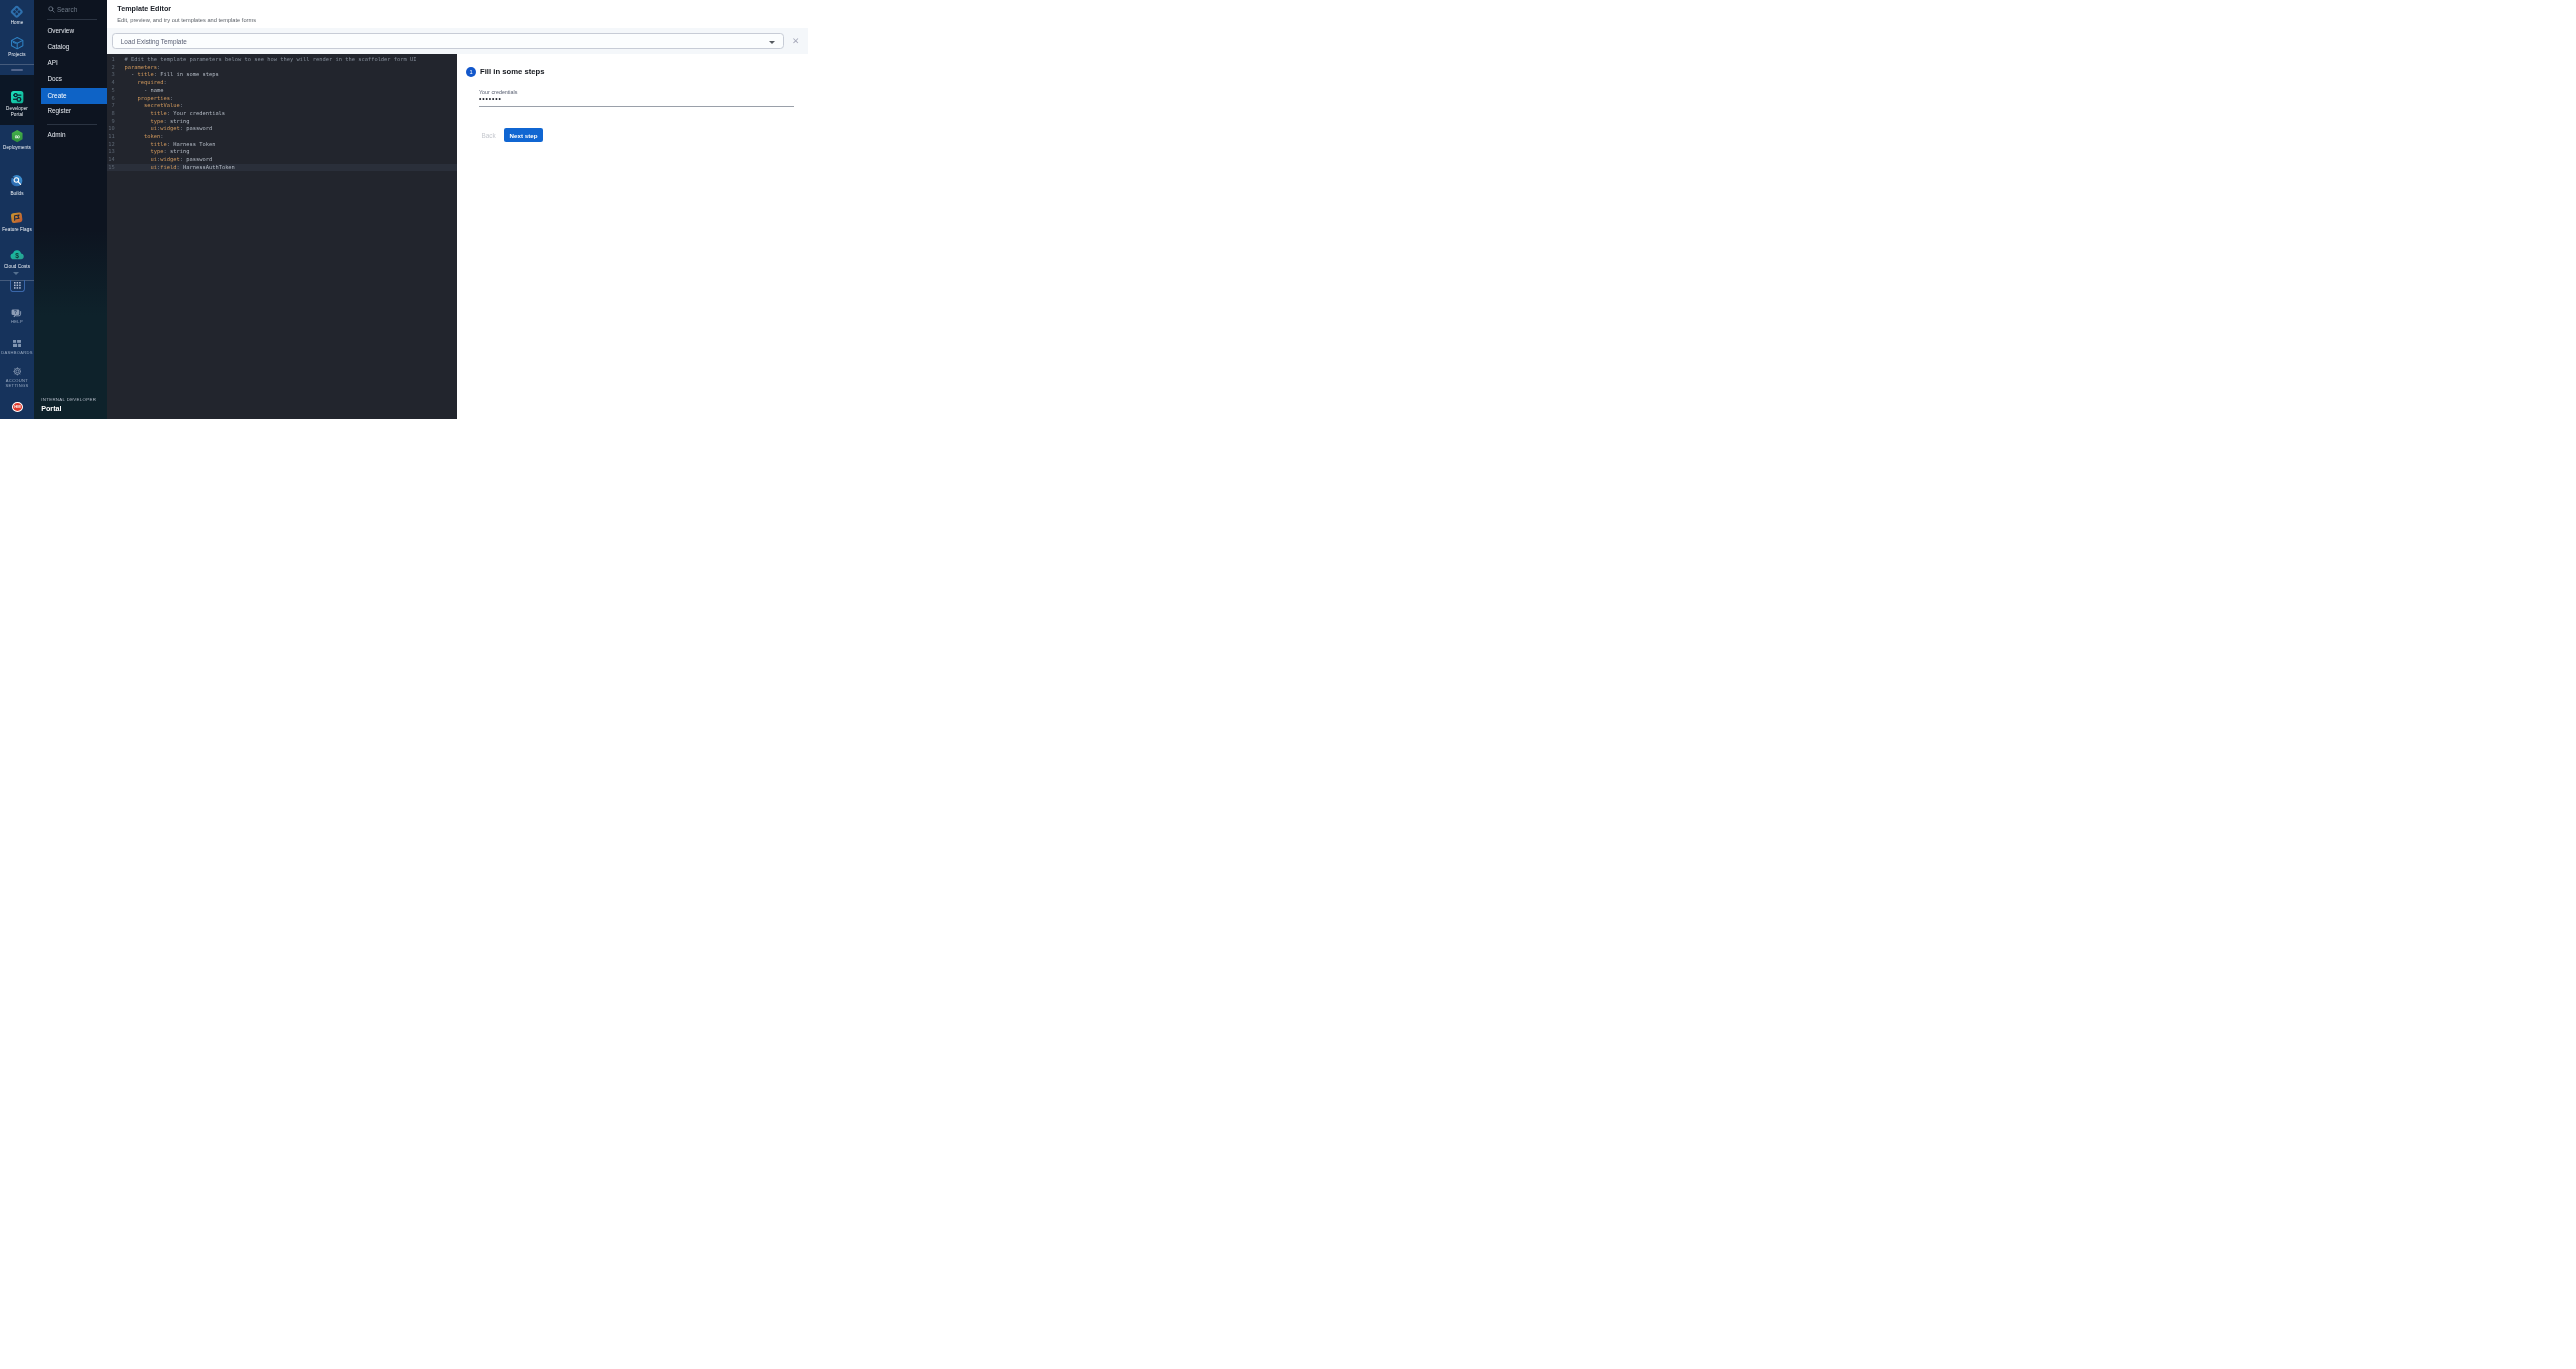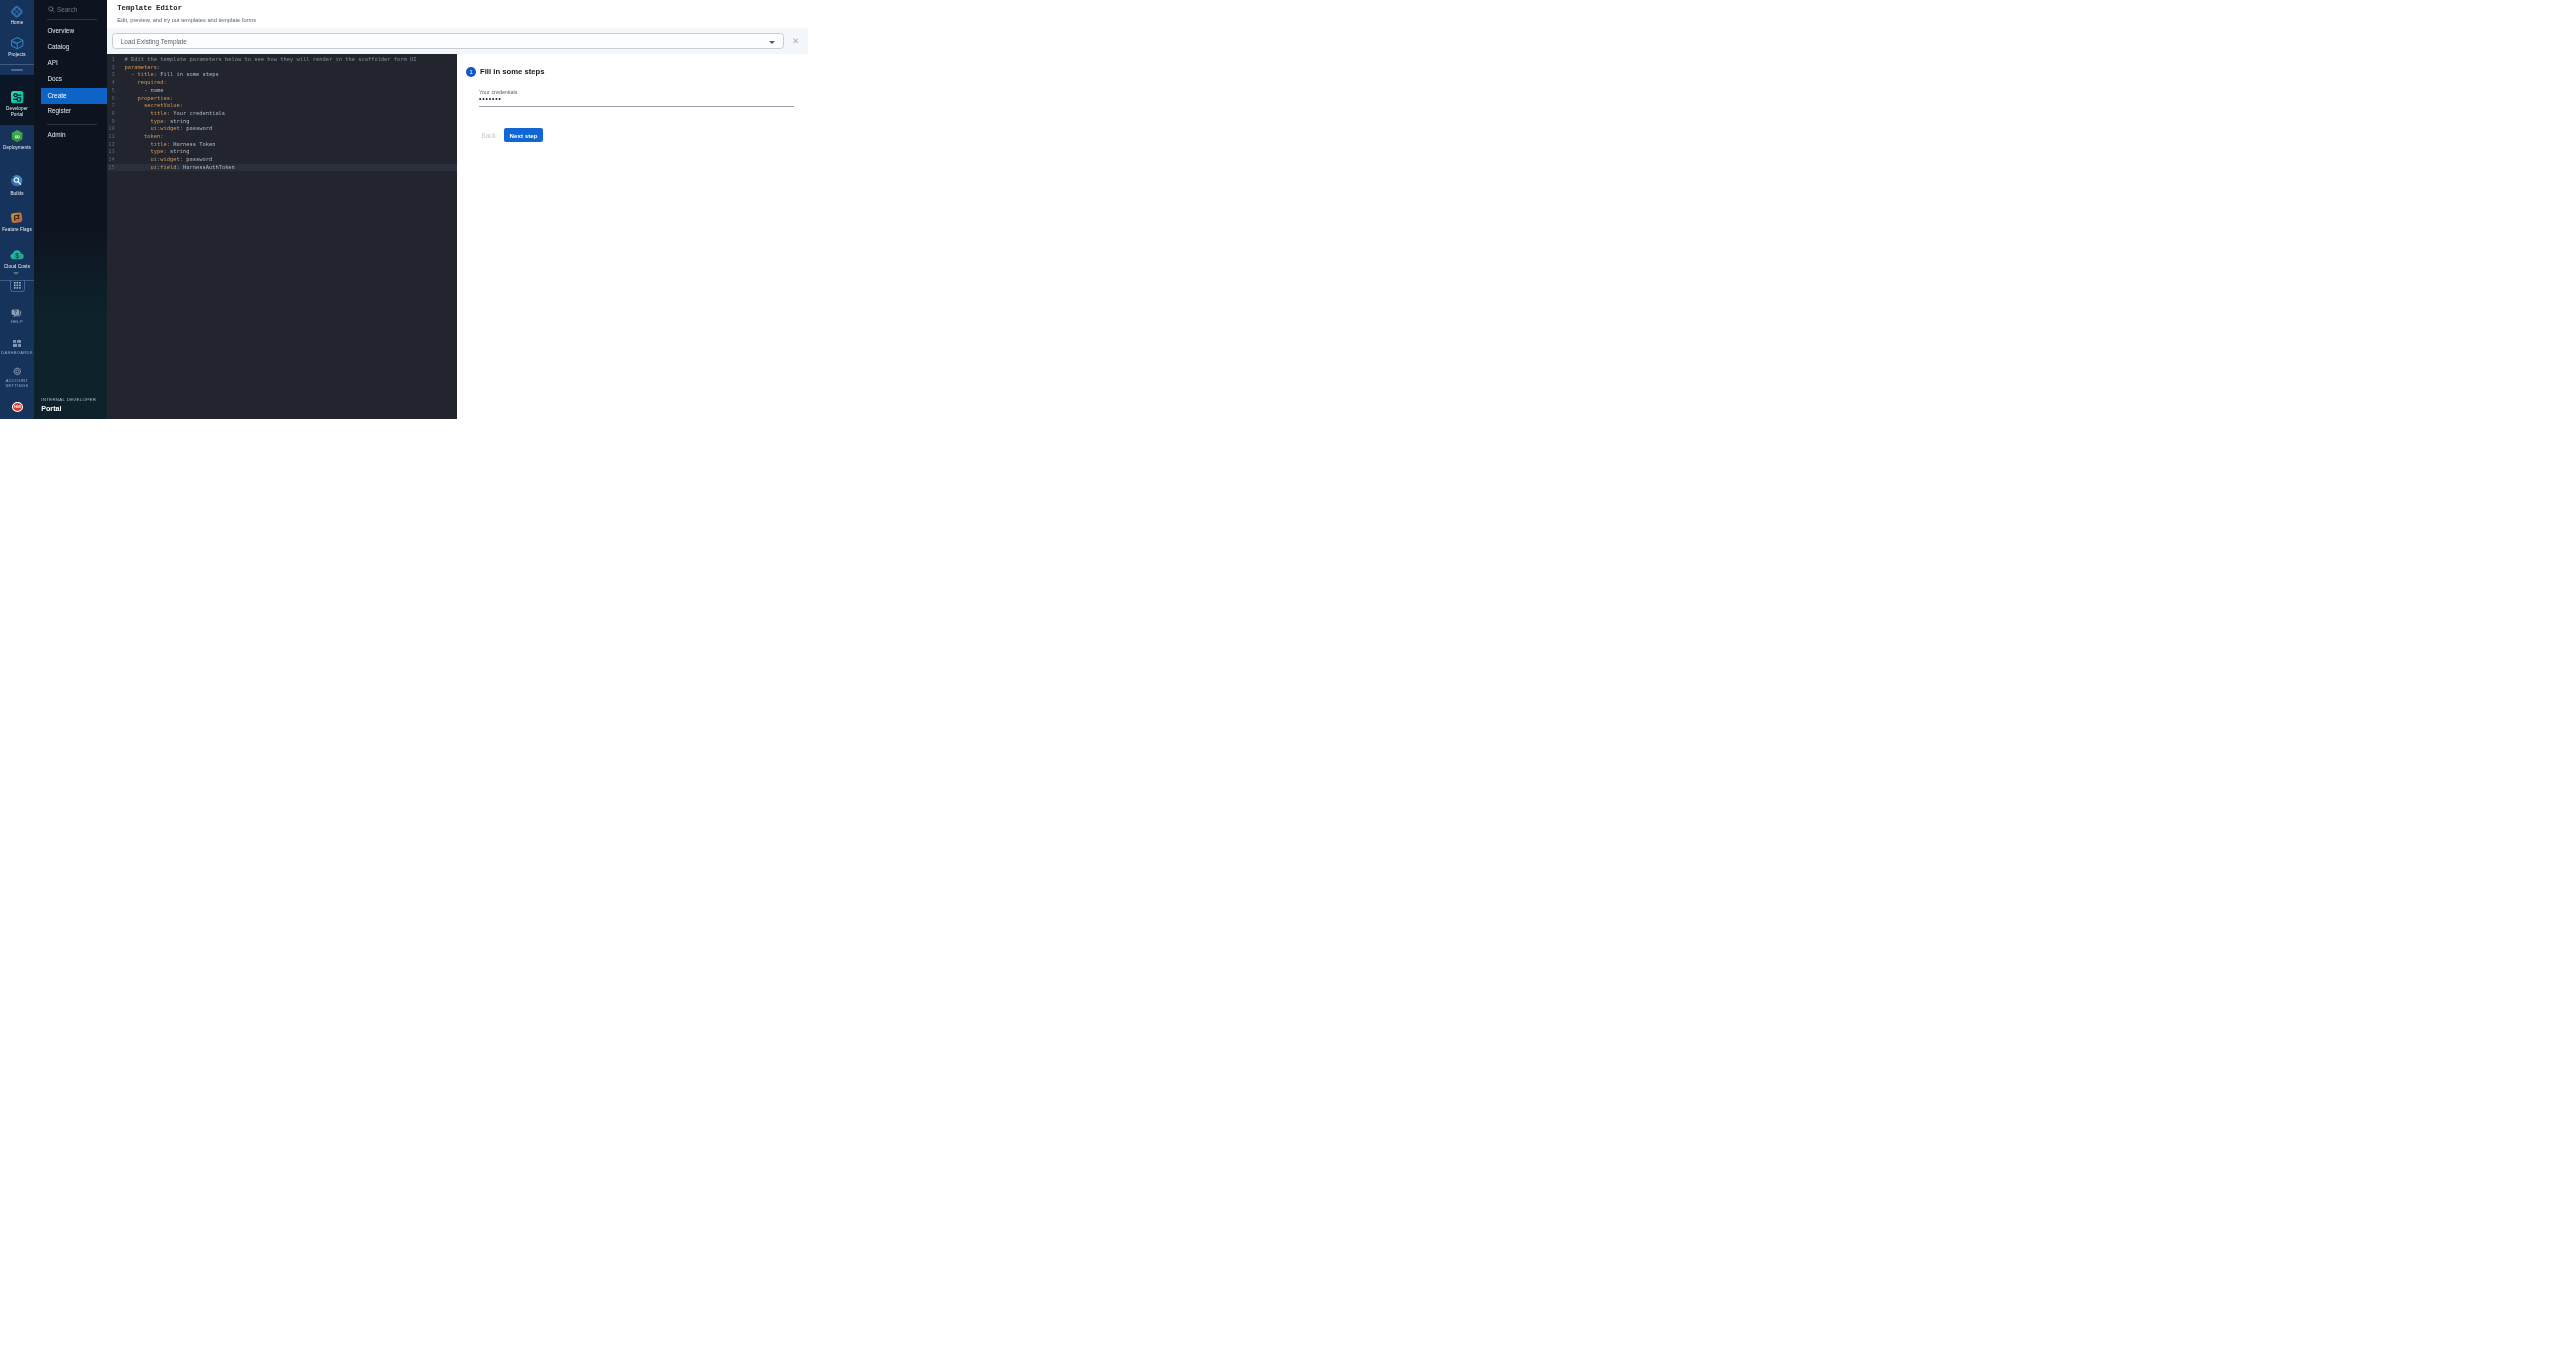--- a/index.html
+++ b/index.html
@@ -43,21 +43,21 @@
   .wm { position:absolute; z-index:0; }
   .wm-donut { left:11.3px; top:332px; width:37px; height:37px; border:8.2px solid #0b1b26; border-radius:50%; }
   .wm-bar { left:48px; top:347px; width:25px; height:8.8px; background:#0b1b26; }
   .wm-elbow { left:50px; top:380px; width:62px; height:72px; border:7.7px solid #0b1b26; border-radius:13.4px; }
   .sb-footer { position:absolute; left:7.2px; top:397px; z-index:1; }
   .sb-kicker { font-size:4.4px; letter-spacing:0.3px; color:#b6bdc9; }
   .sb-title { margin-top:1.5px; font-size:7.2px; font-weight:bold; color:#fff; }
 
   
   #main { position:absolute; left:107px; top:0; width:701px; height:419px; background:#fff; }
-  .page-title { position:absolute; left:10.3px; top:3.6px; font-size:7.2px; font-weight:700; color:#20242c;font-family:Liberation Mono, monospace; }
+  .page-title { position:absolute; left:10.3px; top:3.6px; font-size:7.2px; font-weight:700; color:#20242c; }
   .page-subtitle { position:absolute; left:10.3px; top:17px; font-size:5.7px; color:#5d6269; }
 
   #toolbar { position:absolute; left:0; top:28px; width:701px; height:26px; background:#f4f7fa; }
   .dropdown { position:absolute; left:4.6px; top:4.6px; width:672px; height:16.5px; background:#fbfdfe;
     border:0.5px solid #c7ccd6; border-radius:3.6px; cursor:pointer; }
   .dropdown-value { position:absolute; left:8.2px; top:0; height:16.5px; line-height:16.5px; font-size:6.4px; color:#585e72; }
   .dropdown-caret { position:absolute; right:7.2px; top:7.2px; width:0; height:0;
     border-left:3.1px solid transparent; border-right:3.1px solid transparent; border-top:3.1px solid #54595f; }
   .close-btn { position:absolute; left:683px; top:6.7px; width:11.3px; height:12.4px; border:none; background:transparent;
     color:#a6a9ba; font-size:8.8px; line-height:12.4px; text-align:center; cursor:pointer; padding:0; }

